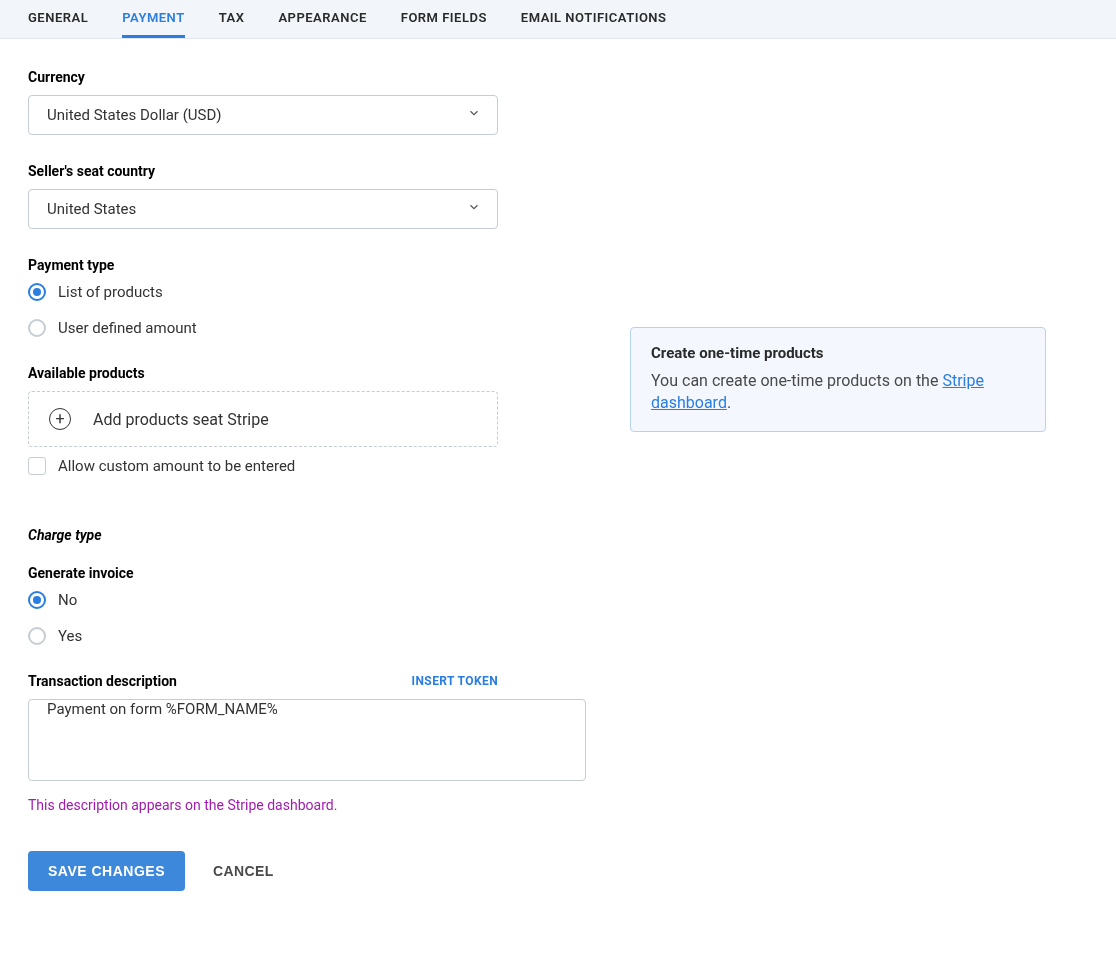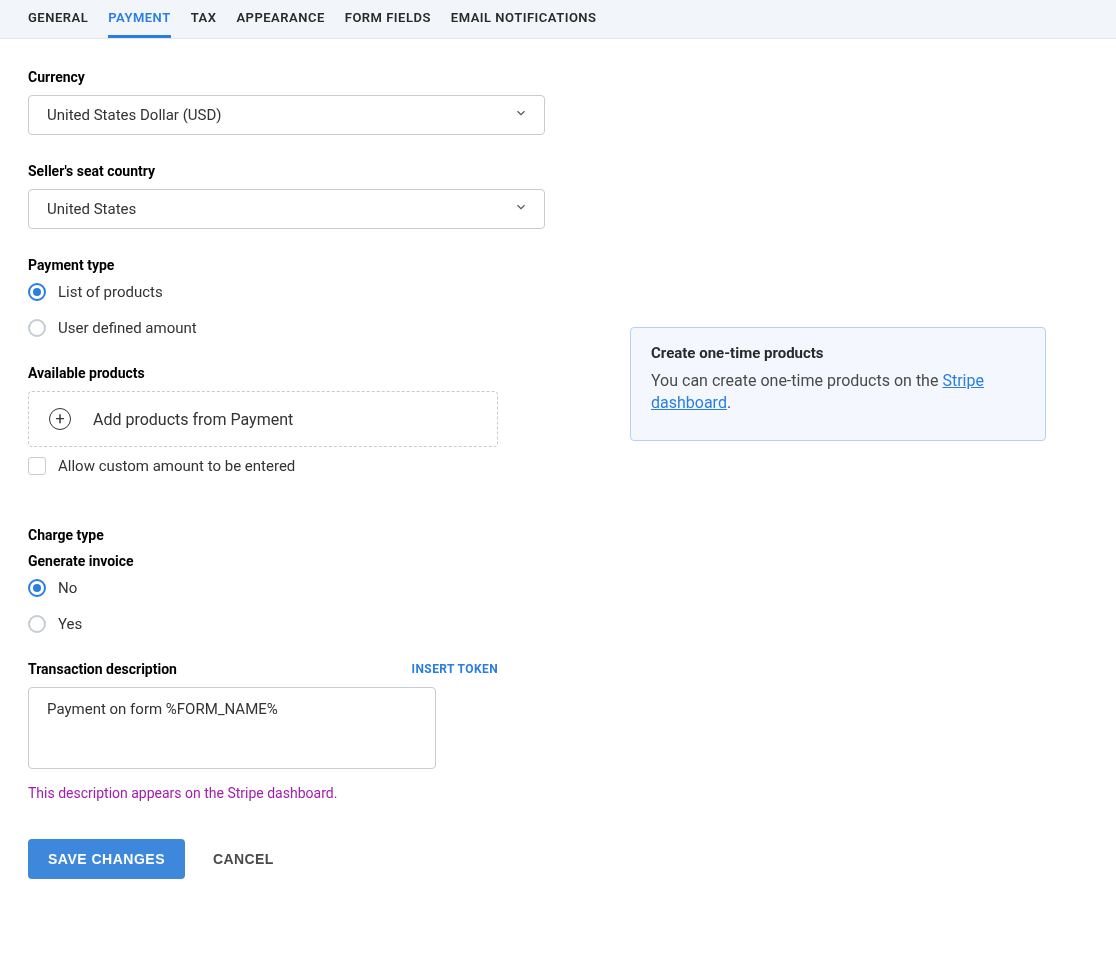--- a/index.html
+++ b/index.html
@@ -16,21 +16,21 @@
     }
     .page-title {
       font-size: 27px;
       font-weight: 700;
       color: #2a2a2a;
       letter-spacing: -0.3px;
       margin-bottom: 24px;
     }
     .tabs {
       display: flex;
-      gap: 20px;
+      gap: 34px;
     }
     .tab {
       font-size: 13px;
       font-weight: 600;
       letter-spacing: 0.5px;
       color: #2a2a2a;
       padding-bottom: 10px;
       cursor: pointer;
       border-bottom: 3px solid transparent;
       text-transform: uppercase;
@@ -40,31 +40,31 @@
       border-bottom-color: #2a7de1;
     }
     .content {
       padding: 30px 28px 38px 28px;
       position: relative;
     }
     .form-left {
       width: 470px;
     }
     .form-group { margin-bottom: 28px; }
-    .form-group.tight { margin-bottom: 10px; }
+    .form-group.tight { margin-bottom: 22px; font-style: italic; }
     .field-label {
       font-size: 14px;
       font-weight: 700;
       color: #000000;
       display: block;
       margin-bottom: 10px;
     }
     .select-box {
       position: relative;
-      width: 517px;
+      width: 470px;
       height: 40px;
       border: 1px solid #c6ccd4;
       border-radius: 4px;
       display: flex;
       align-items: center;
       padding: 0 18px;
       background: #fff;
       cursor: pointer;
       font-size: 15px;
       color: #333;
@@ -139,44 +139,44 @@
       width: 470px;
     }
     .token-link {
       font-size: 12px;
       font-weight: 700;
       color: #2a7de1;
       letter-spacing: 0.4px;
       cursor: pointer;
     }
     .textarea-box {
-      width: 408px;
+      width: 558px;
       height: 82px;
       border: 1px solid #c6ccd4;
       border-radius: 4px;
-      padding: 12px 18px;
+      padding: 0 18px;
       font-size: 15px;
       font-family: inherit;
       color: #333;
       resize: none;
     }
     .help-text {
       font-size: 14px;
       color: #a21caf;
       margin-top: 12px;
     }
     .info-box {
       position: absolute;
       top: 288px;
       left: 630px;
       width: 416px;
       border: 1px solid #b7d1f0;
       background: #f4f8fe;
       border-radius: 4px;
-      padding: 16px 20px 25px 20px;
+      padding: 16px 20px 16px 20px;
     }
     .info-title {
       font-size: 15px;
       font-weight: 700;
       color: #2a2a2a;
       margin-bottom: 8px;
     }
     .info-text {
       font-size: 16px;
       color: #4a4a4a;
@@ -267,21 +267,21 @@
           <span class="radio-circle"></span>
           <span>User defined amount</span>
         </div>
       </div>
     </div>
 
     <div class="form-group">
       <label class="field-label">Available products</label>
       <div class="dashed-box">
         <span class="plus-circle">+</span>
-        <span>Add products from Payment</span>
+        <span>Add products seat Stripe</span>
       </div>
       <div class="check-item">
         <span class="checkbox-box"></span>
         <span>Allow custom amount to be entered</span>
       </div>
     </div>
 
     <div class="extra-spacer"></div>
 
     <div class="form-group tight">

